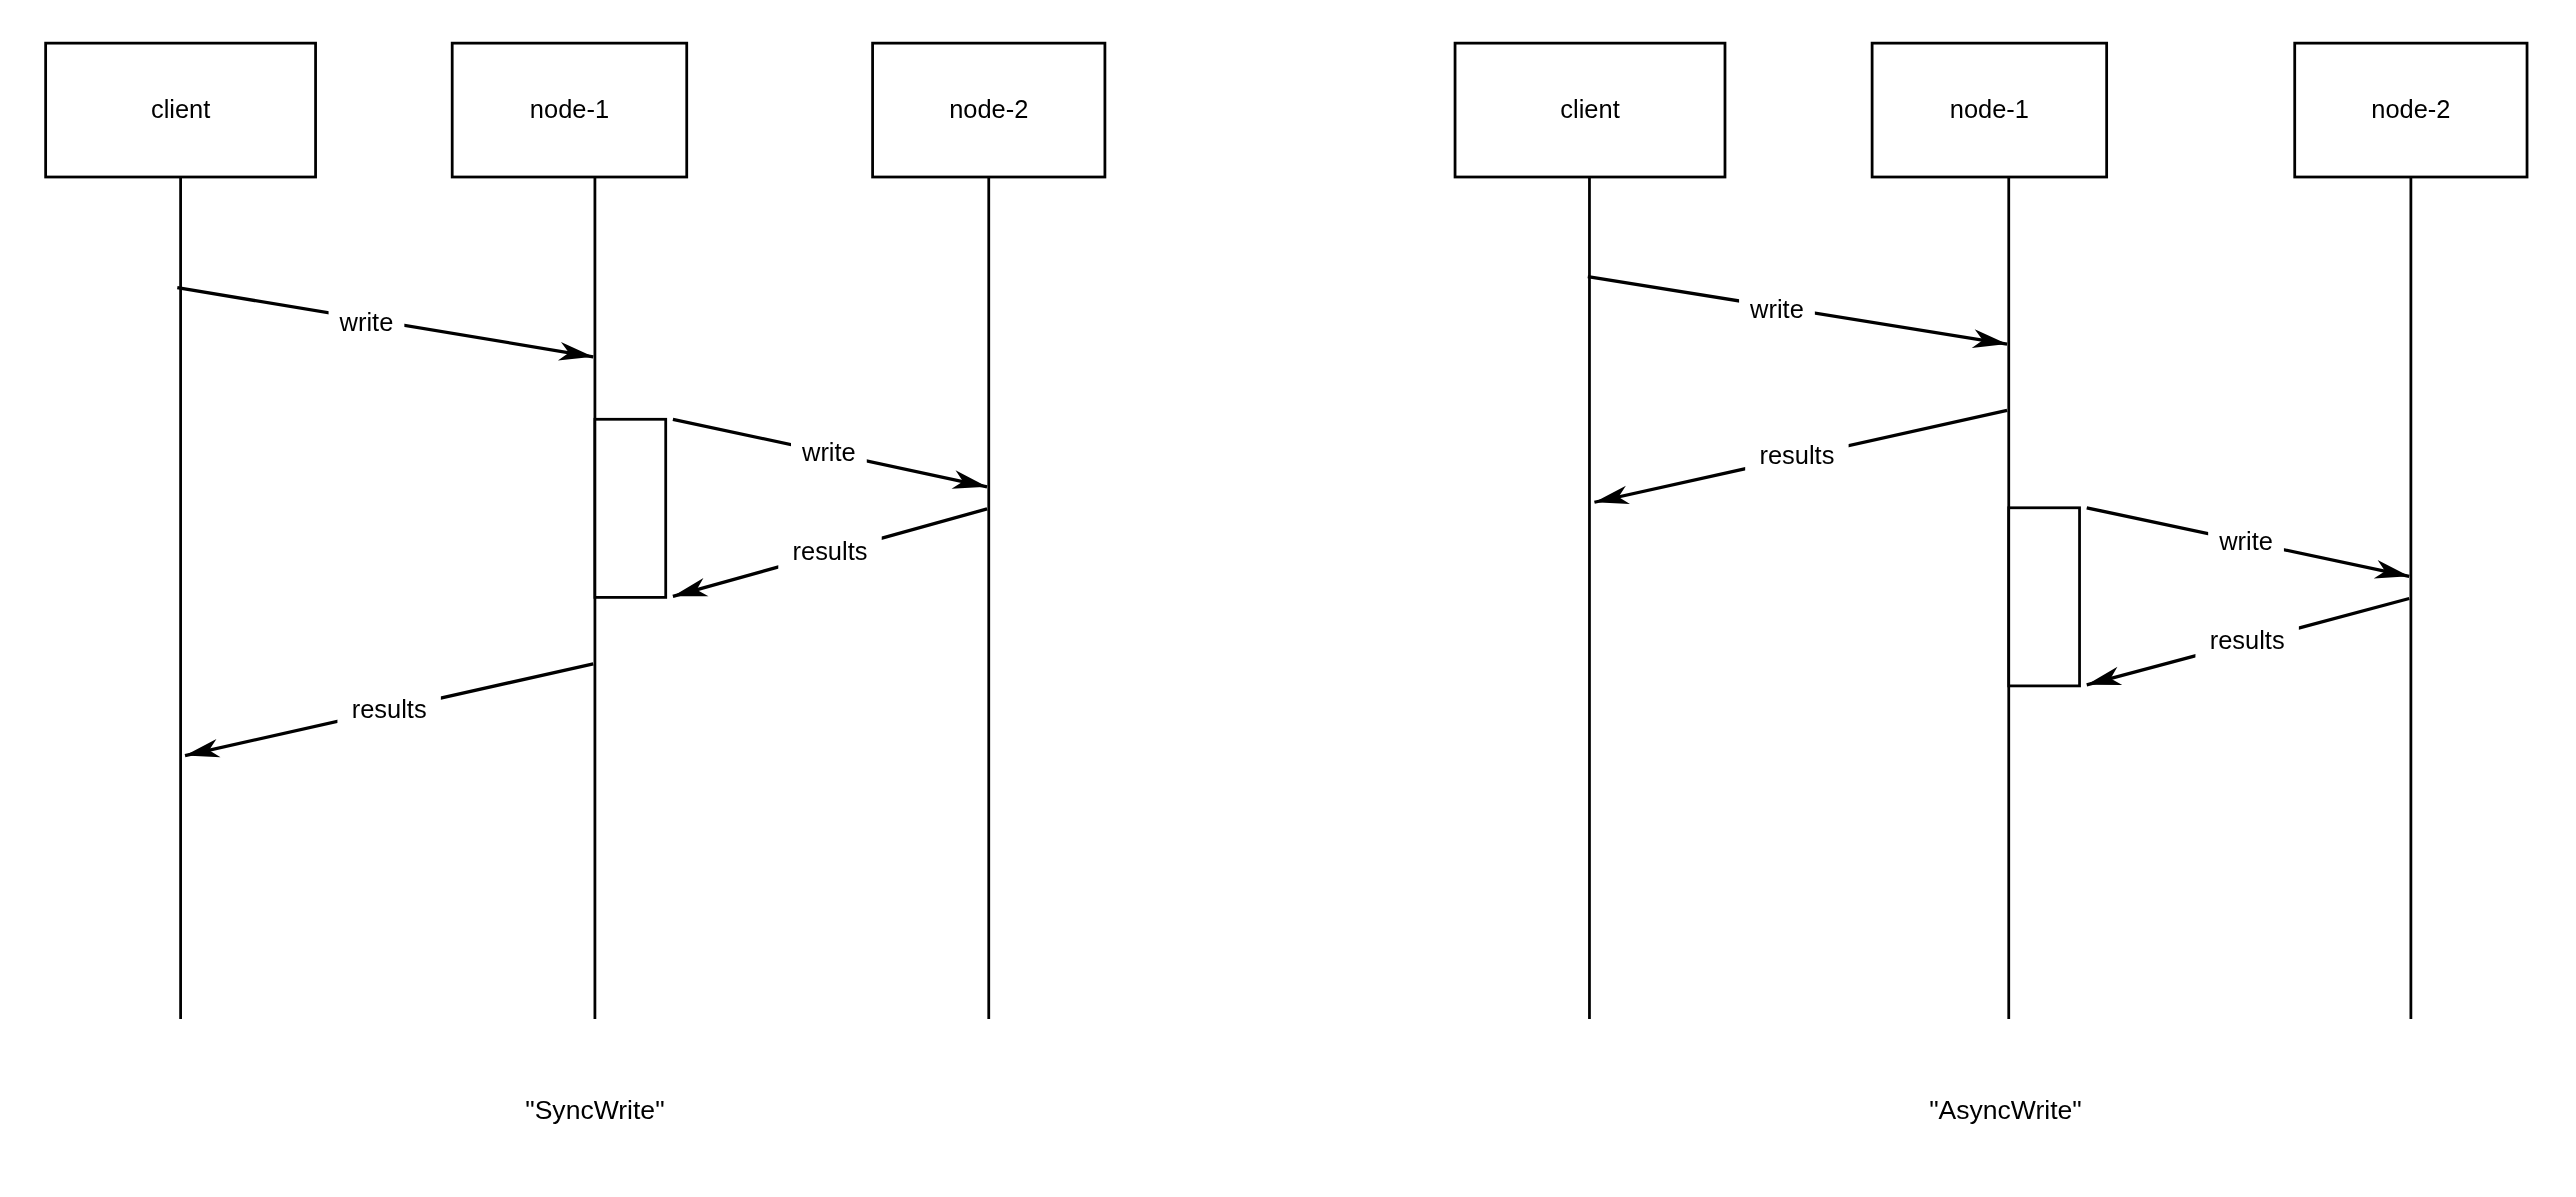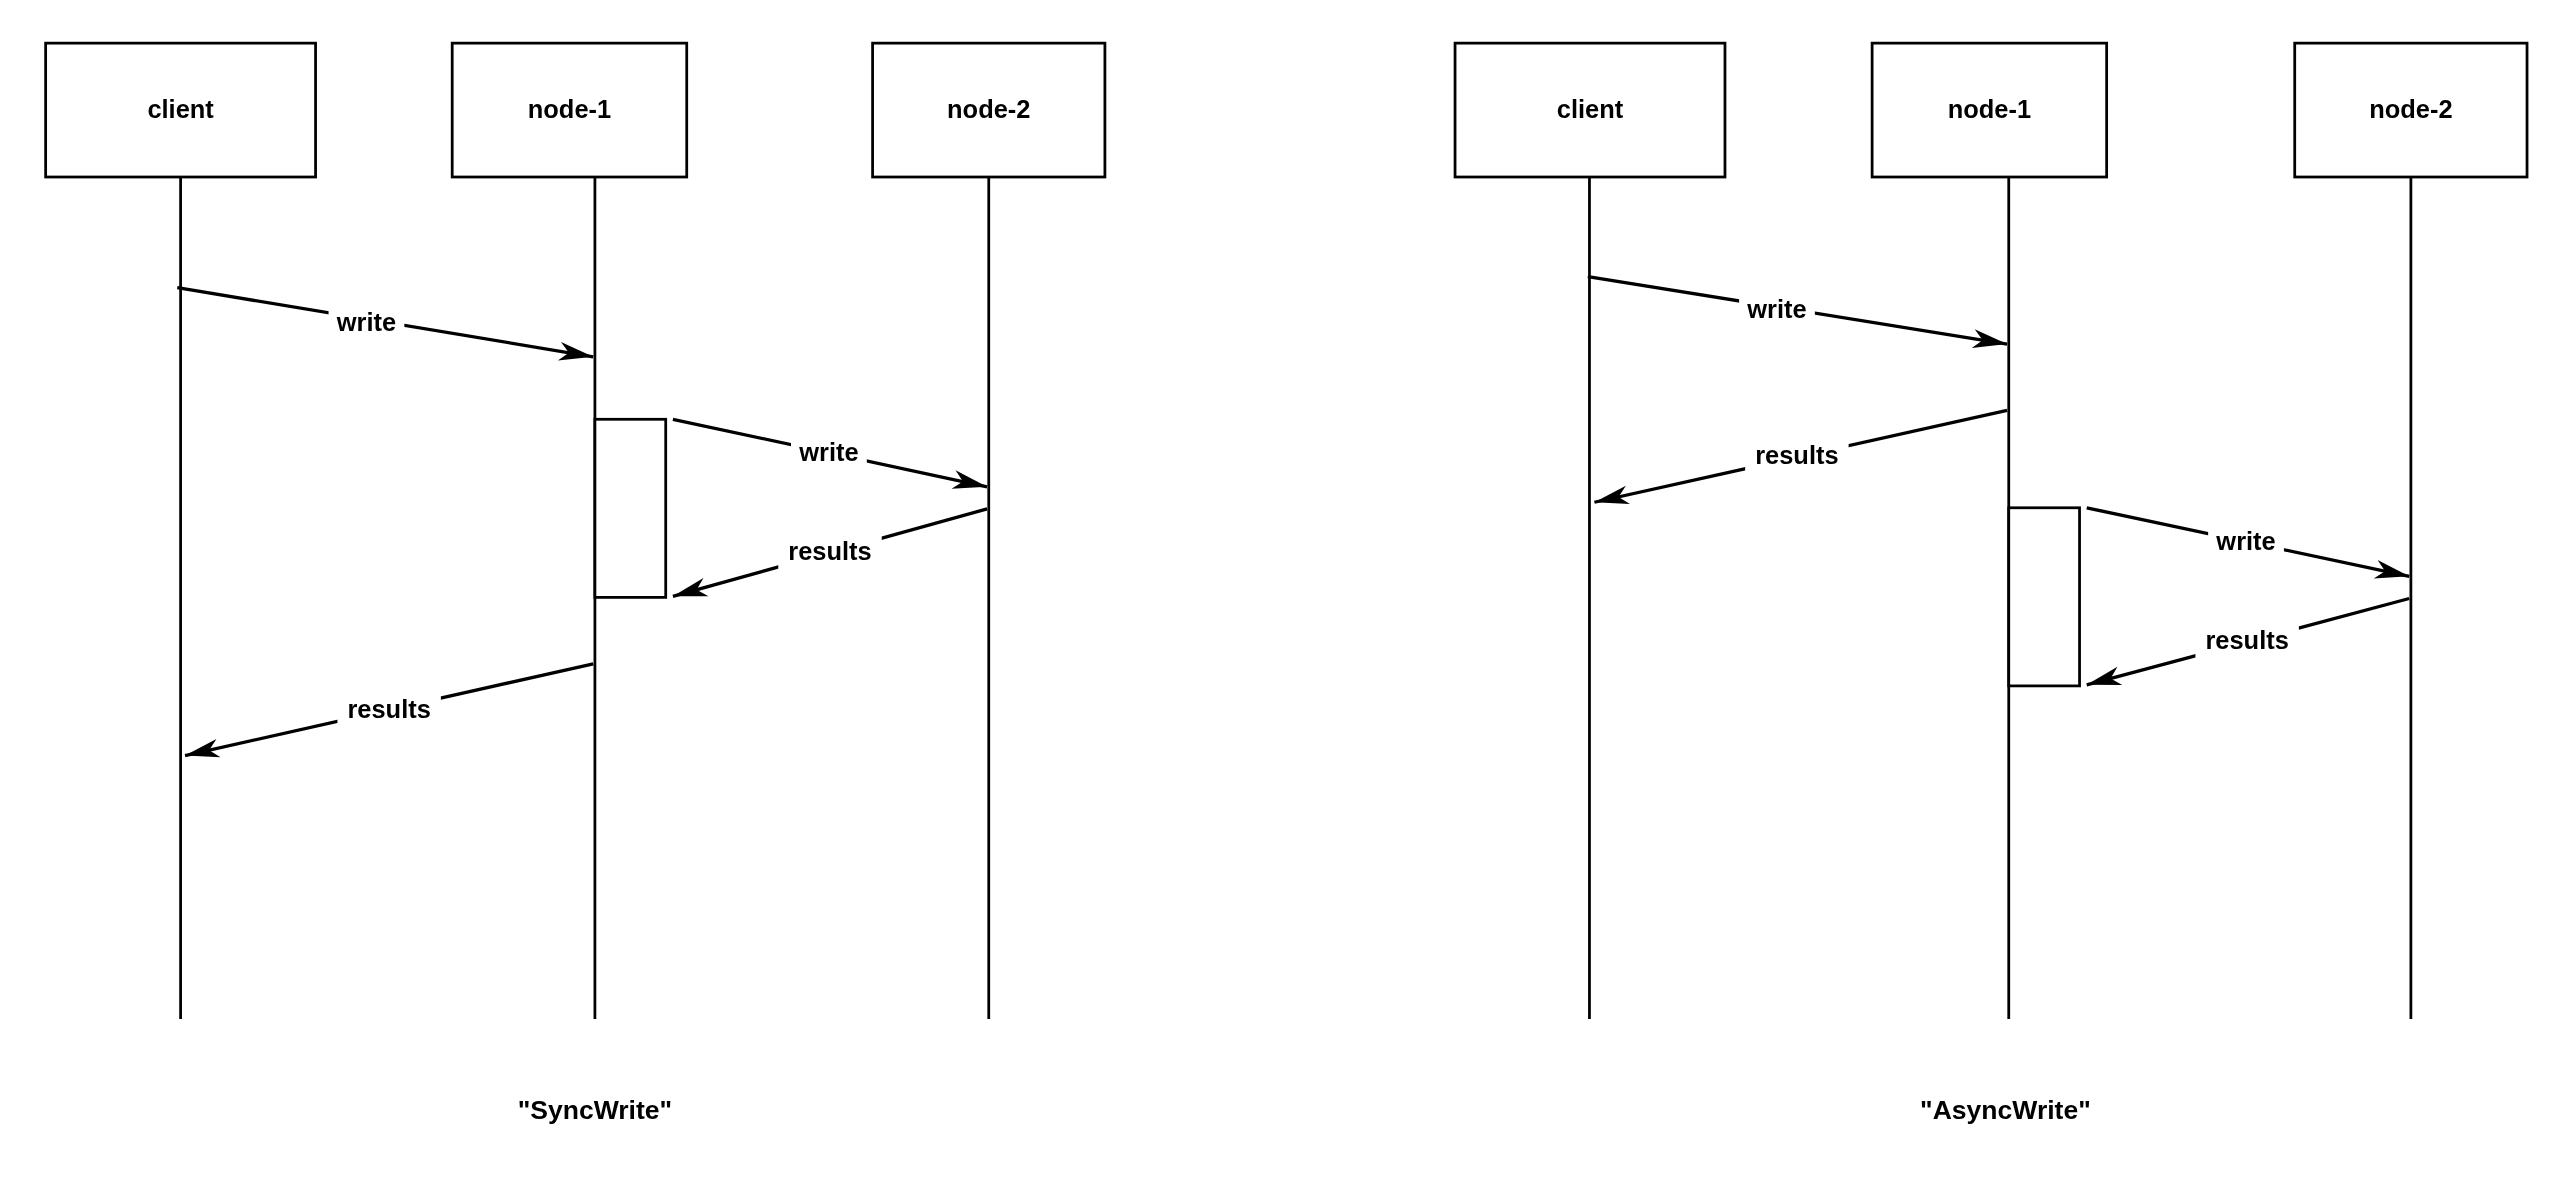--- a/index.html
+++ b/index.html
@@ -12,21 +12,20 @@
     height: 1197px;
     font-family: "Liberation Sans", sans-serif;
     color: #000000;
     overflow: hidden;
   }
   #canvas {
     position: relative;
     width: 2576px;
     height: 1197px;
     background: #ffffff;
-    font-weight: bold;
   }
   svg.diagram-layer {
     position: absolute;
     top: 0;
     left: 0;
     width: 2576px;
     height: 1197px;
     display: block;
   }
   .participant-box {

